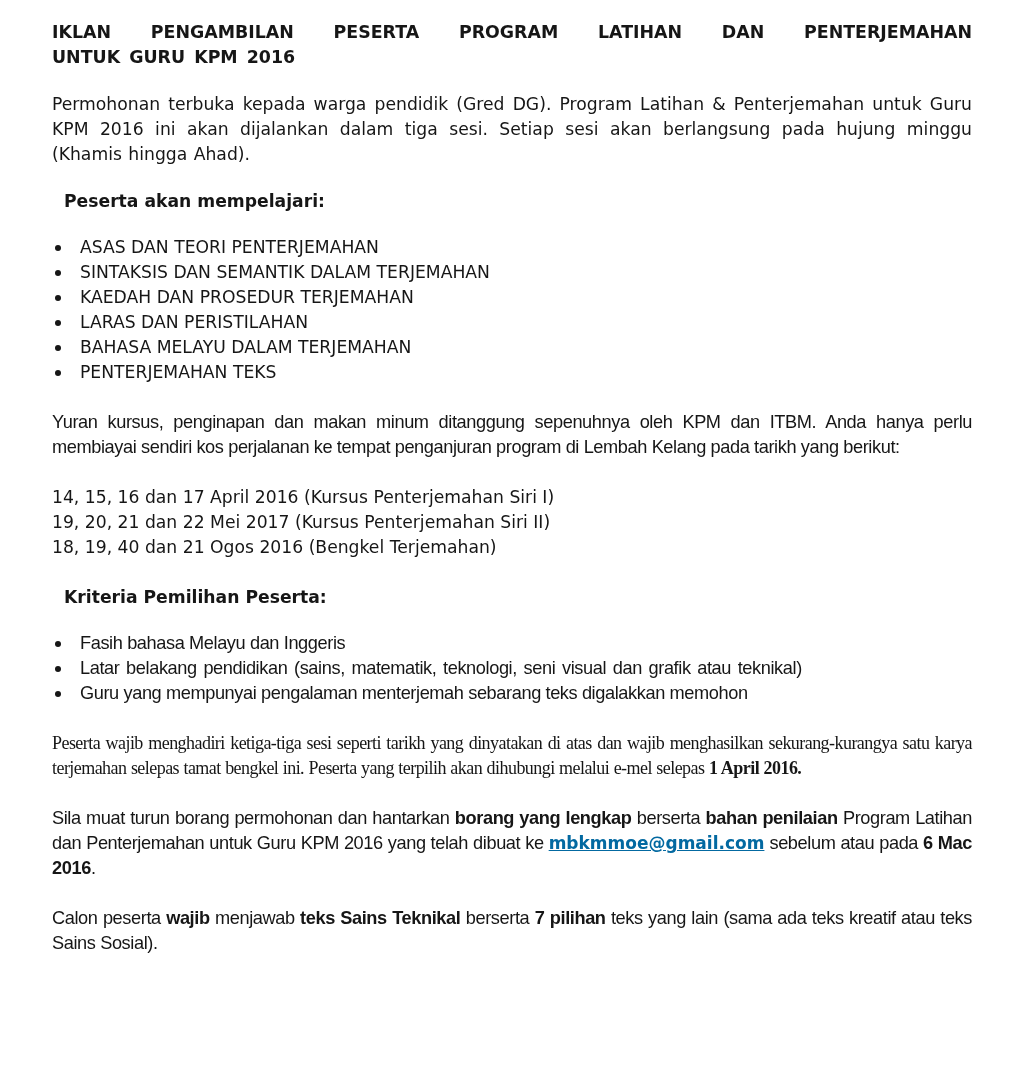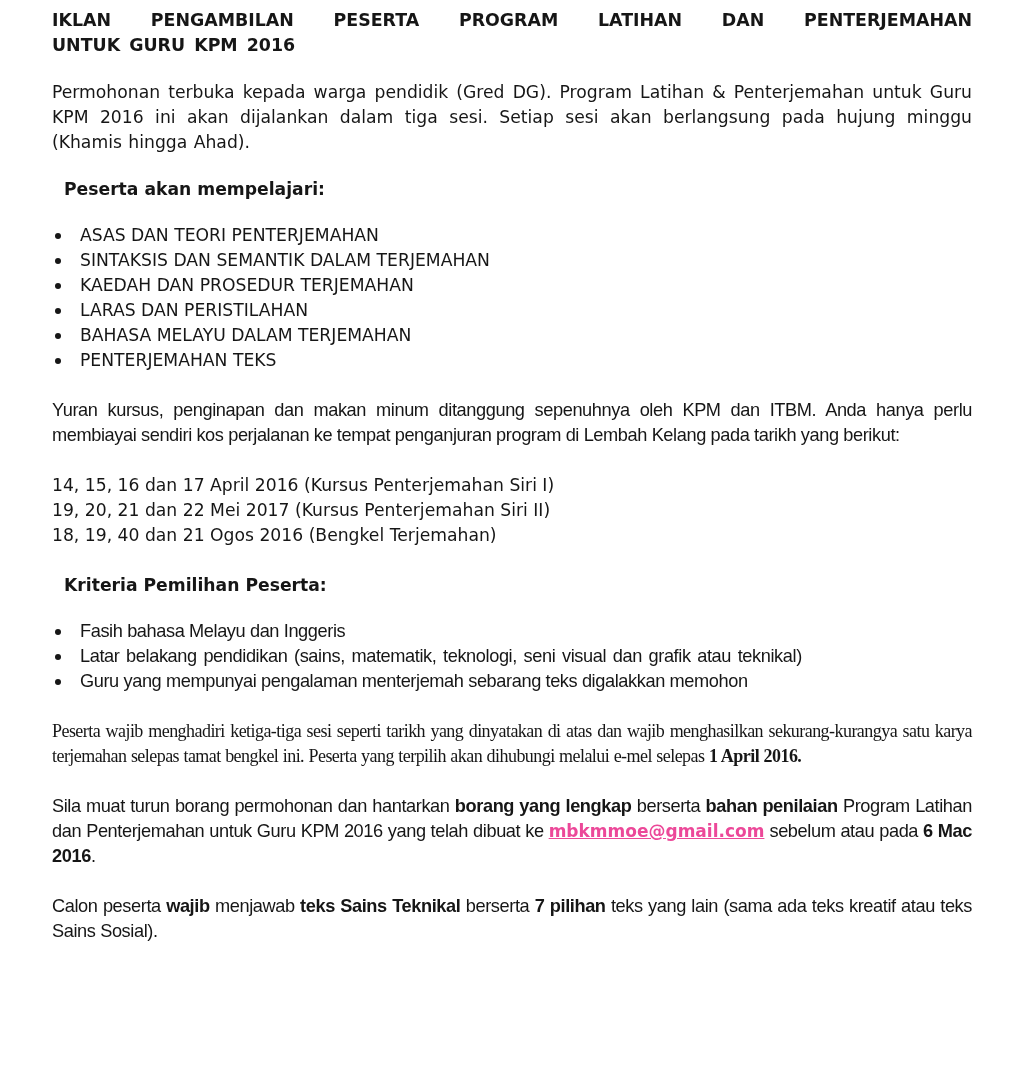--- a/index.html
+++ b/index.html
@@ -11,21 +11,21 @@
       width: 1020px;
       height: 1076px;
       overflow: hidden;
       position: relative;
       font-family: "DejaVu Sans", "Liberation Sans", sans-serif;
       color: #161616;
     }
     .doc {
       position: absolute;
       left: 52px;
-      top: 8px;
+      top: 20px;
       width: 920px;
       font-size: 17.2px;
       line-height: 25px;
     }
     .title {
       font-weight: bold;
       font-size: 17.4px;
       line-height: 25px;
       margin: 0 0 22px 0;
       text-align: justify;
@@ -76,21 +76,21 @@
     }
     .condensed {
       font-family: Liberation Serif, serif;
       font-size: 18px;
       letter-spacing: -0.55px;
       word-spacing: 0.5px;
     }
     .dates .date-row { display: block; }
     .dates b { font-weight: normal; }
     .email-link {
-      color: #ec4899;
+      color: #0369a1;
       font-weight: bold;
       text-decoration: underline;
       font-family: "DejaVu Sans", sans-serif;
       font-size: 17px;
       letter-spacing: 0;
     }
     b { font-weight: bold; }
   </style>
 </head>
 <body>

